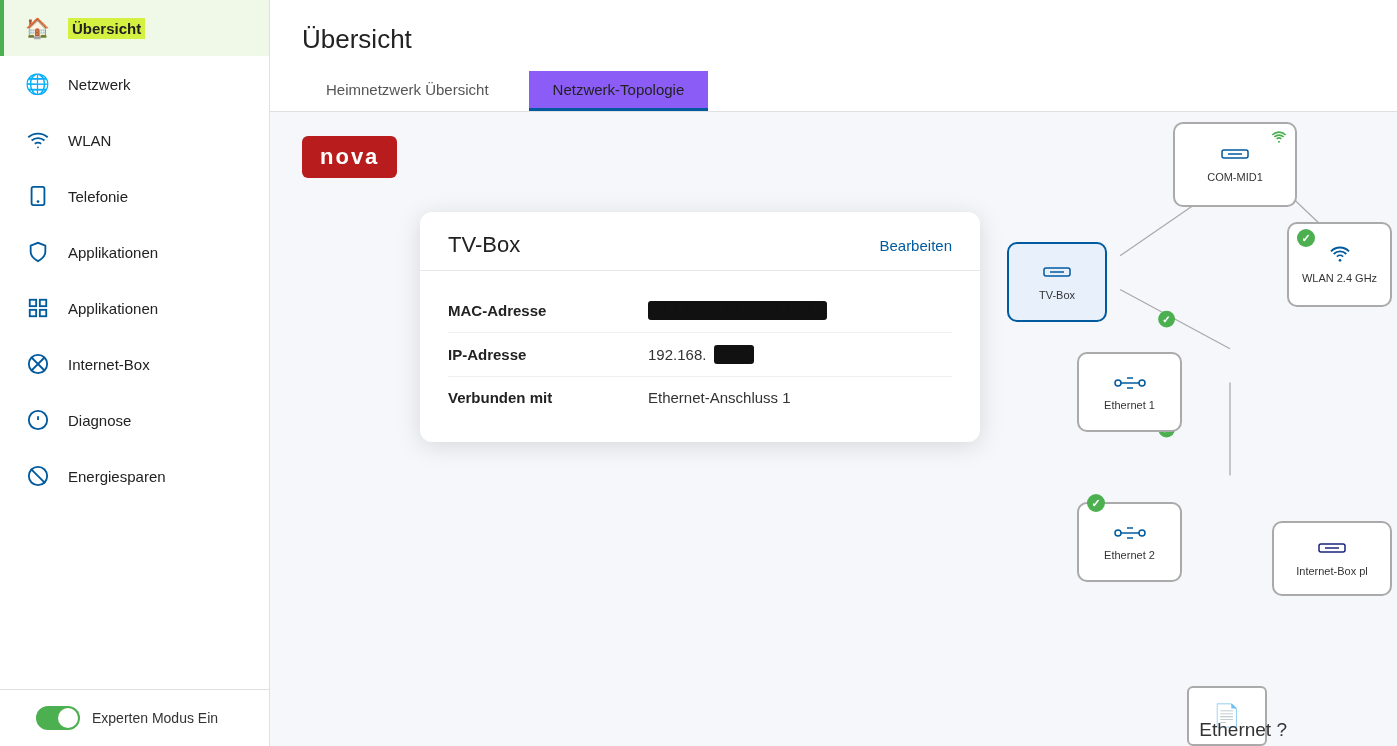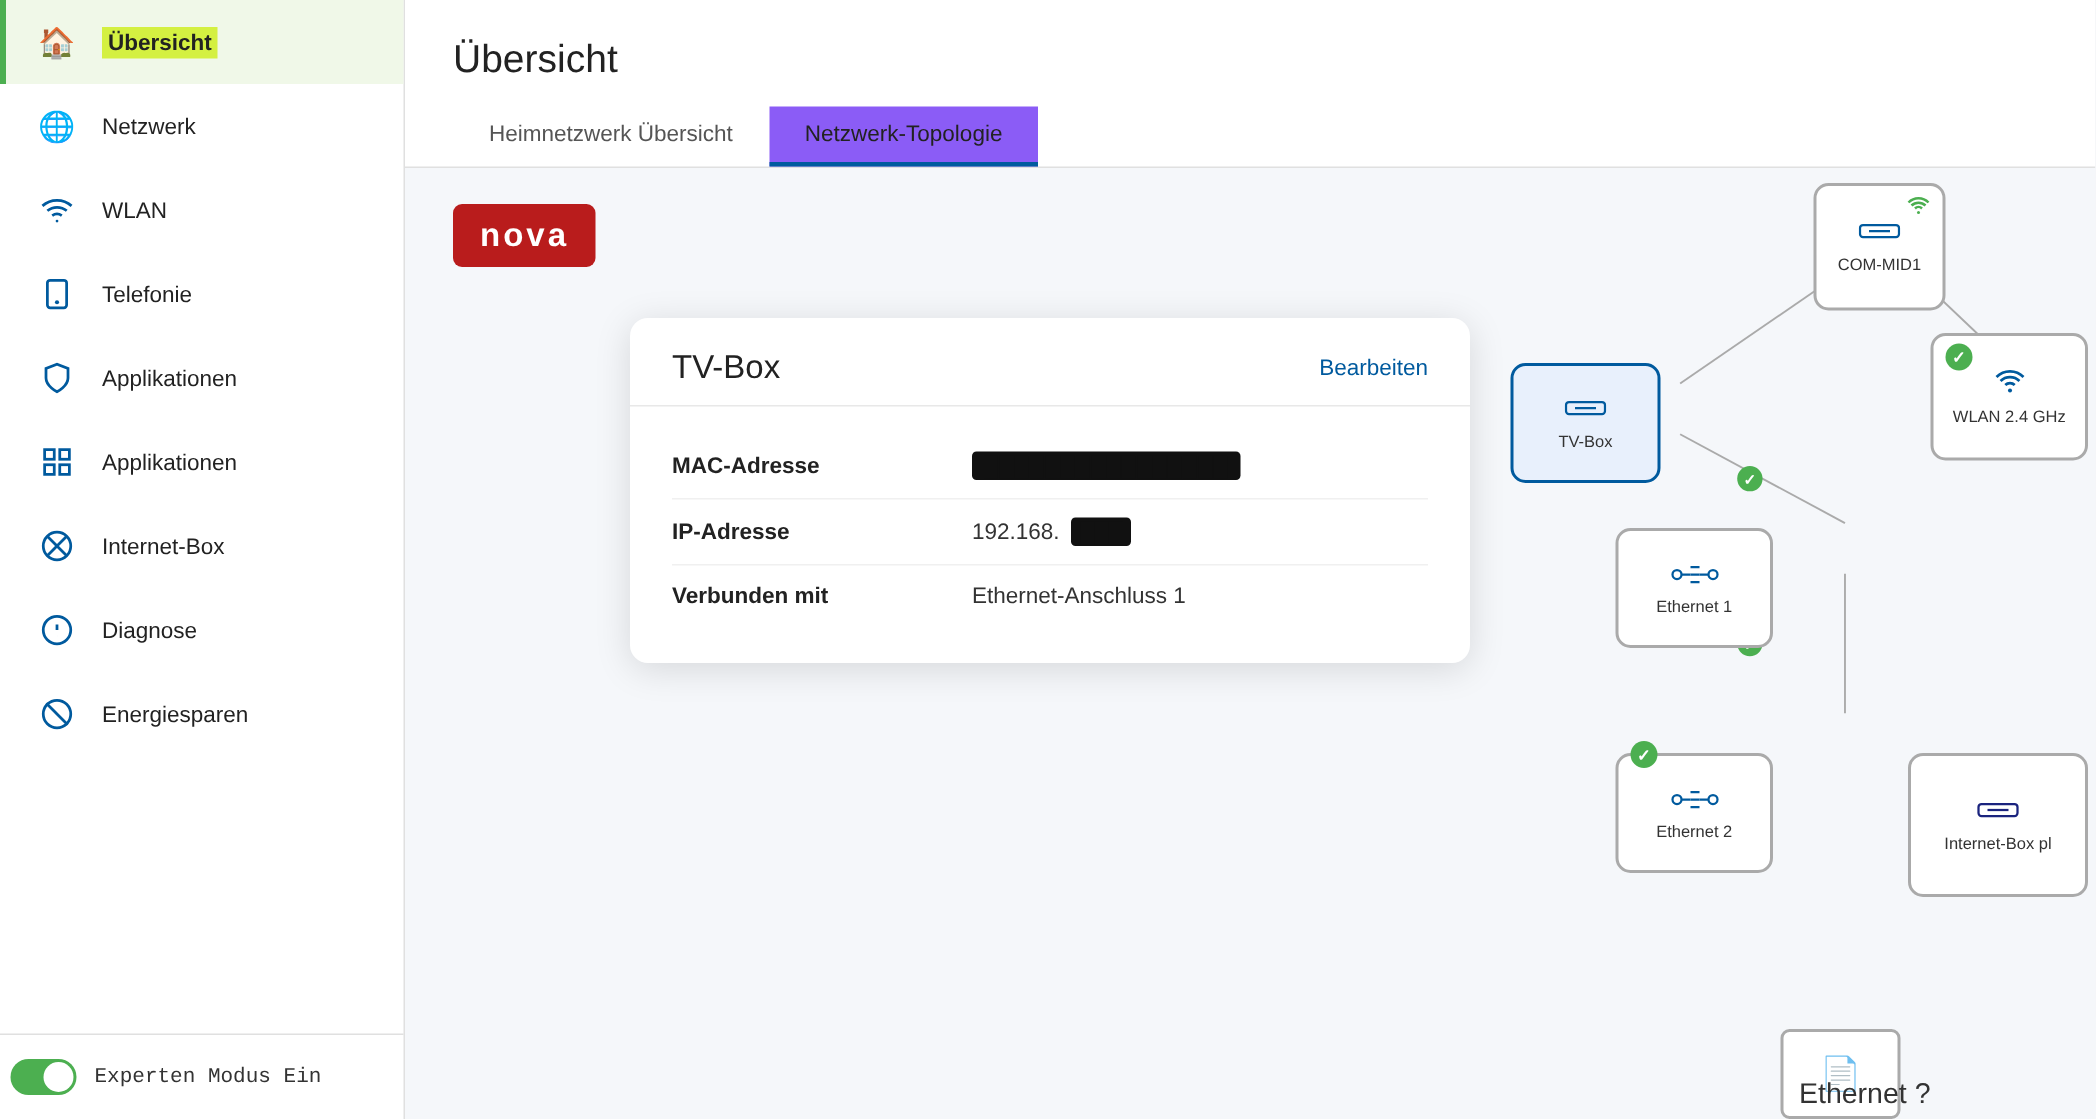--- a/index.html
+++ b/index.html
@@ -41,28 +41,27 @@
       align-items: center;
       justify-content: center;
       font-size: 20px;
       color: #005a9e;
     }
     .sidebar-item.active .sidebar-icon { color: #2e7d32; }
 
     
     .expert-mode {
       margin-top: auto;
-      padding: 16px 7px;
+      padding: 16px 36px;
       display: flex;
       align-items: center;
       gap: 12px;
       font-size: 14px;
       color: #333;
       border-top: 1px solid #e0e0e0;
-      font-family: Liberation Mono, monospace;
     }
     .toggle {
       width: 44px;
       height: 24px;
       background: #4caf50;
       border-radius: 12px;
       position: relative;
       cursor: pointer;
     }
     .toggle::after {
@@ -89,21 +88,21 @@
       border-bottom: 1px solid #e0e0e0;
     }
     .main-title {
       font-size: 26px;
       font-weight: 400;
       color: #222;
       margin-bottom: 16px;
     }
     .tabs {
       display: flex;
-      gap: 0;
+      gap: 16px;
     }
     .tab {
       padding: 10px 24px;
       font-size: 15px;
       cursor: pointer;
       color: #555;
       border-bottom: 3px solid transparent;
       text-decoration: none;
     }
     .tab.active {
@@ -395,21 +394,21 @@
 
         <line x1="370" y1="320" x2="370" y2="430" stroke="#aaa" stroke-width="1.5"></line>
 
         <circle cx="295" cy="245" r="10" fill="#4caf50"></circle>
         <text x="295" y="250" text-anchor="middle" fill="white" font-size="12" font-weight="bold">✓</text>
 
         <circle cx="295" cy="375" r="10" fill="#4caf50"></circle>
         <text x="295" y="380" text-anchor="middle" fill="white" font-size="12" font-weight="bold">✓</text>
       </svg>
 
-      <div class="topo-node" style="top:10px; right:100px; width:88px; height:85px;">
+      <div class="topo-node" style="top:10px; right:100px; width:124px; height:85px;">
         <span class="topo-node-icon">
           <svg width="28" height="16" viewBox="0 0 28 16">
               <rect x="1" y="4" width="26" height="8" rx="2" fill="none" stroke="#005a9e" stroke-width="1.5"></rect>
               <line x1="7" y1="8" x2="21" y2="8" stroke="#005a9e" stroke-width="1.5"></line>
             </svg>
         </span>
 
         <div style="position:absolute; top:6px; right:8px;">
           <svg width="16" height="14" viewBox="0 0 24 20" fill="none" stroke="#4caf50" stroke-width="2.5">
             <path d="M5 10a10 10 0 0 1 14 0"></path>
@@ -472,21 +471,21 @@
               <line x1="14" y1="2" x2="20" y2="2" stroke="#005a9e" stroke-width="1.5"></line>
               <line x1="14" y1="7" x2="20" y2="7" stroke="#005a9e" stroke-width="1.5"></line>
               <line x1="14" y1="12" x2="20" y2="12" stroke="#005a9e" stroke-width="1.5"></line>
               <line x1="20" y1="7" x2="26" y2="7" stroke="#005a9e" stroke-width="1.5"></line>
               <circle cx="29" cy="7" r="3" fill="none" stroke="#005a9e" stroke-width="1.5"></circle>
             </svg>
         </span>
         <span class="topo-node-label">Ethernet 2</span>
       </div>
 
-      <div class="topo-node" style="top:390px; right:5px; width:120px; height:96px;">
+      <div class="topo-node" style="top:409px; right:5px; width:120px; height:75px;">
         <span class="topo-node-icon">
           <svg width="28" height="16" viewBox="0 0 28 16">
               <rect x="1" y="4" width="26" height="8" rx="2" fill="none" stroke="#1a237e" stroke-width="1.5"></rect>
               <line x1="7" y1="8" x2="21" y2="8" stroke="#1a237e" stroke-width="1.5"></line>
             </svg>
         </span>
         <span class="topo-node-label">Internet-Box pl</span>
       </div>
 
       <div class="topo-node" style="bottom:0px; left:310px; width:80px; height:60px; border-radius:6px;">

